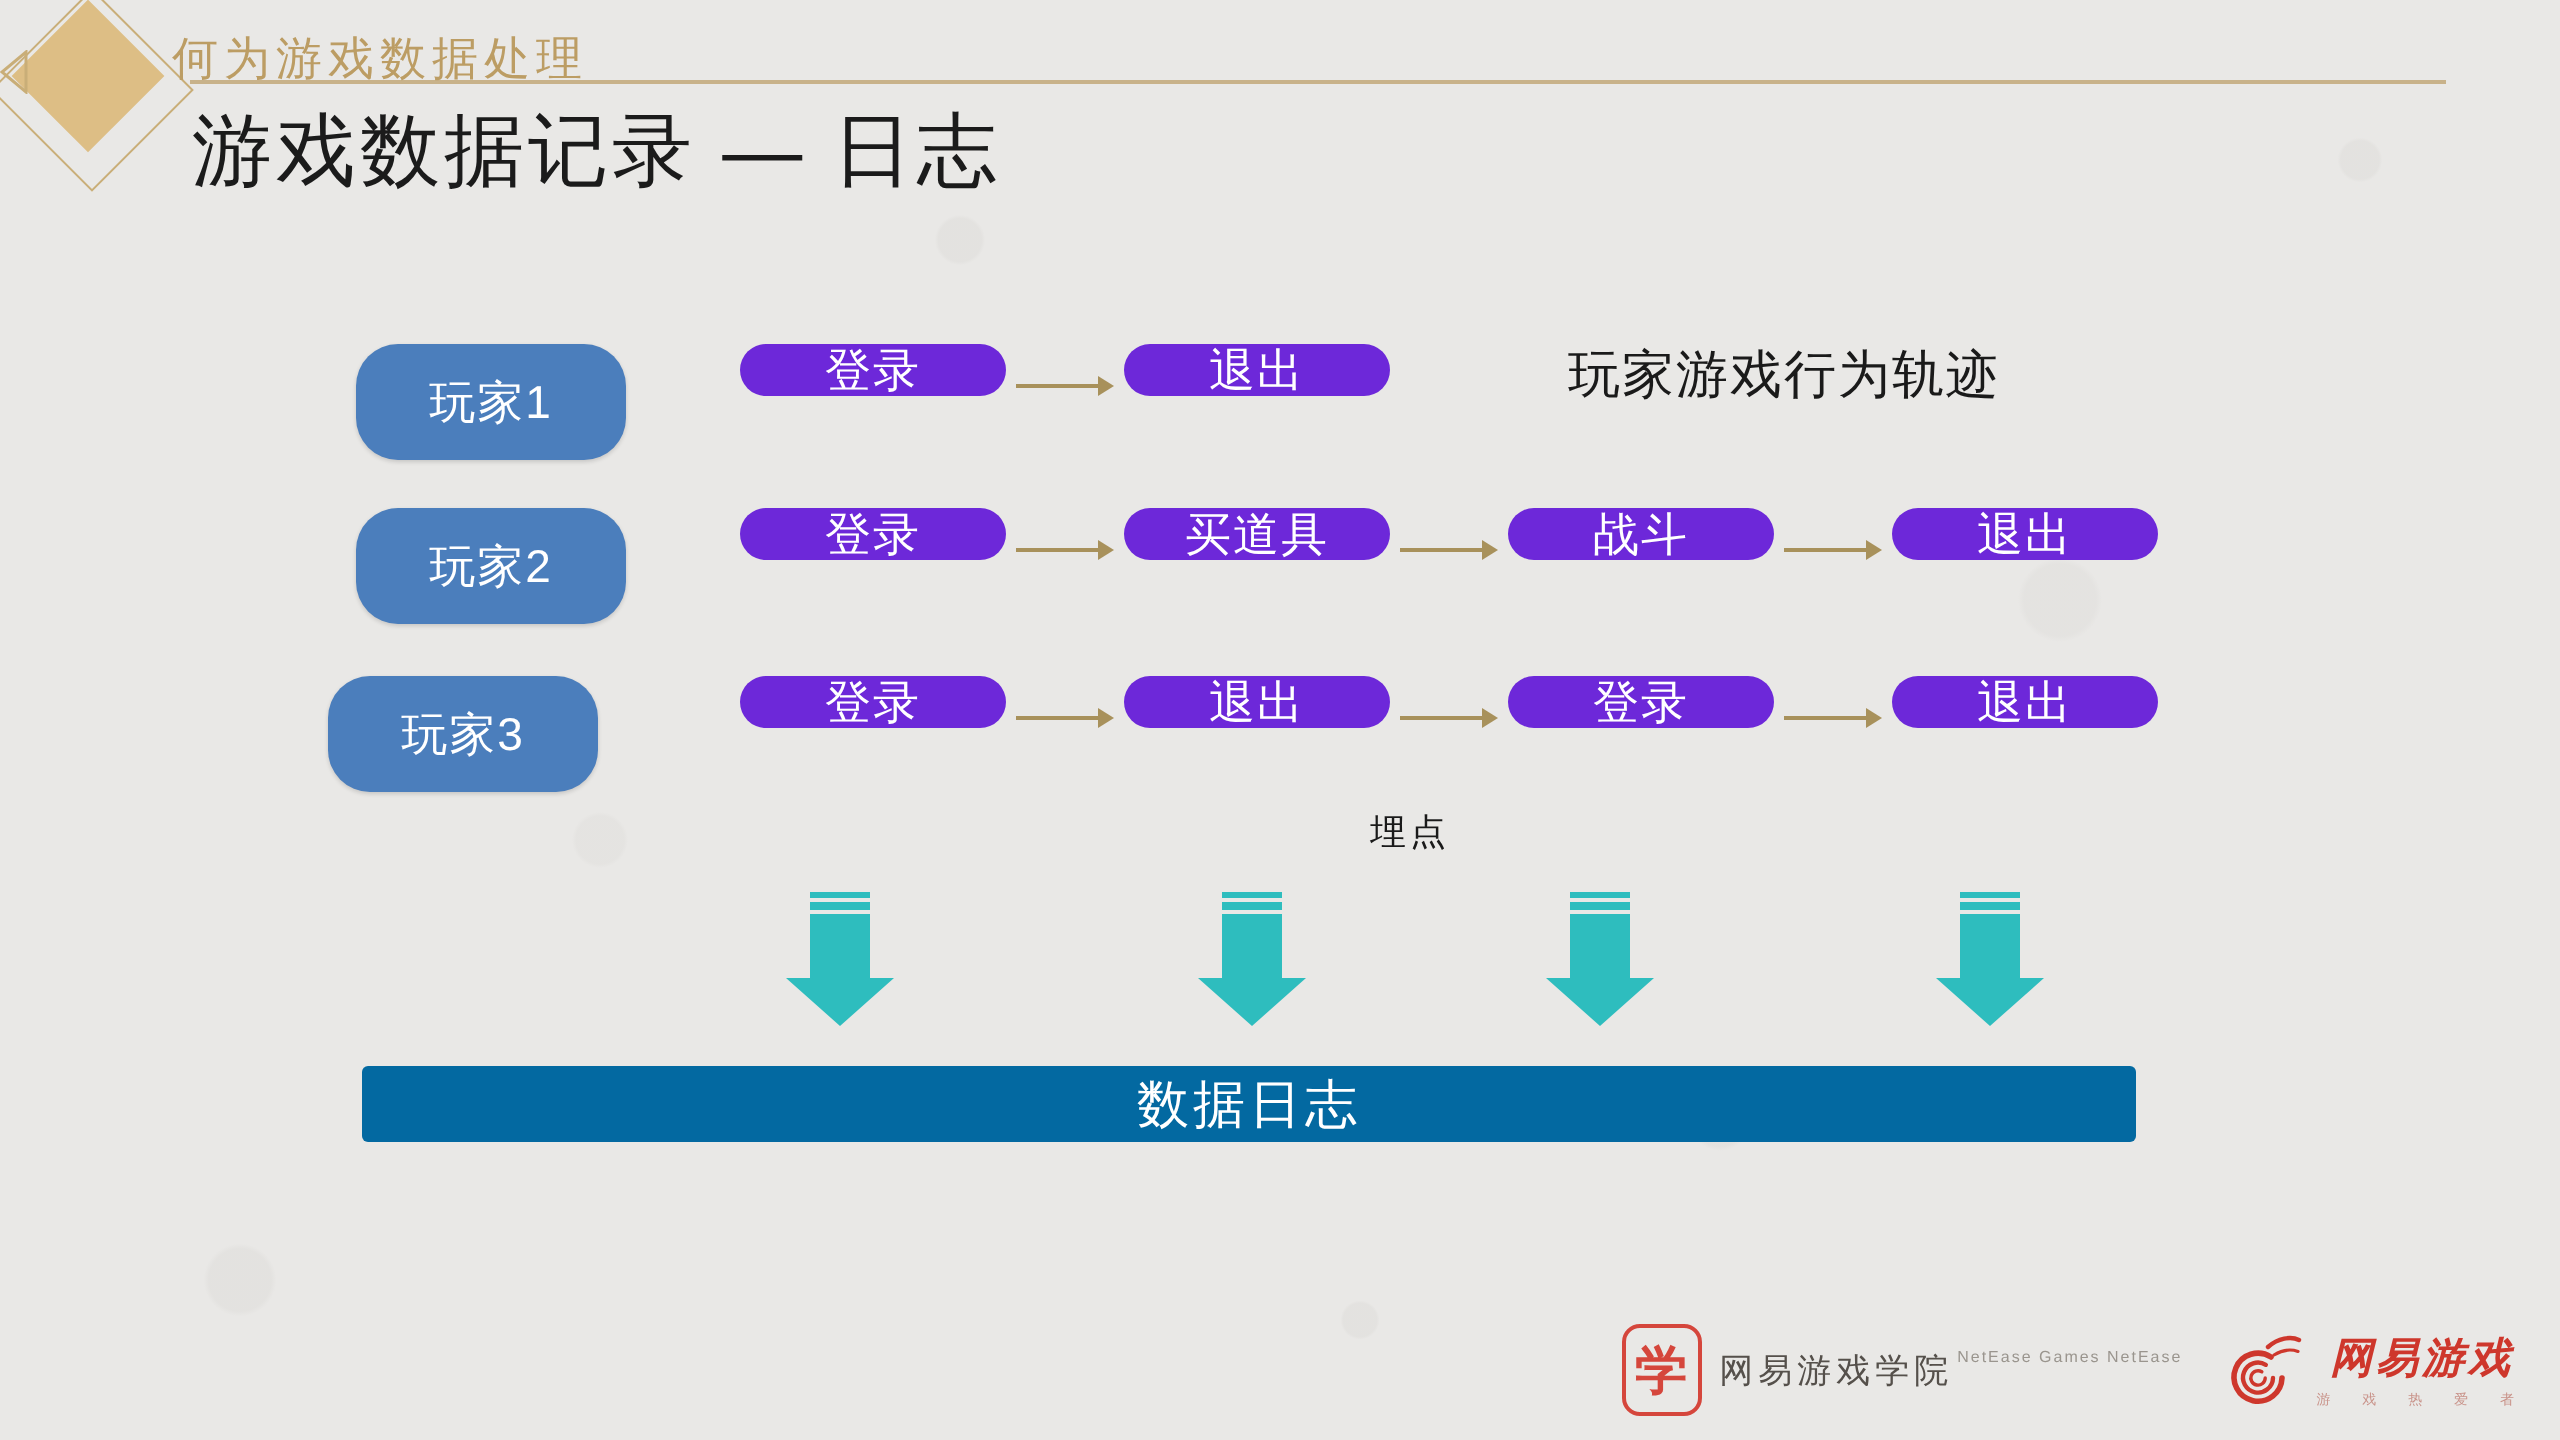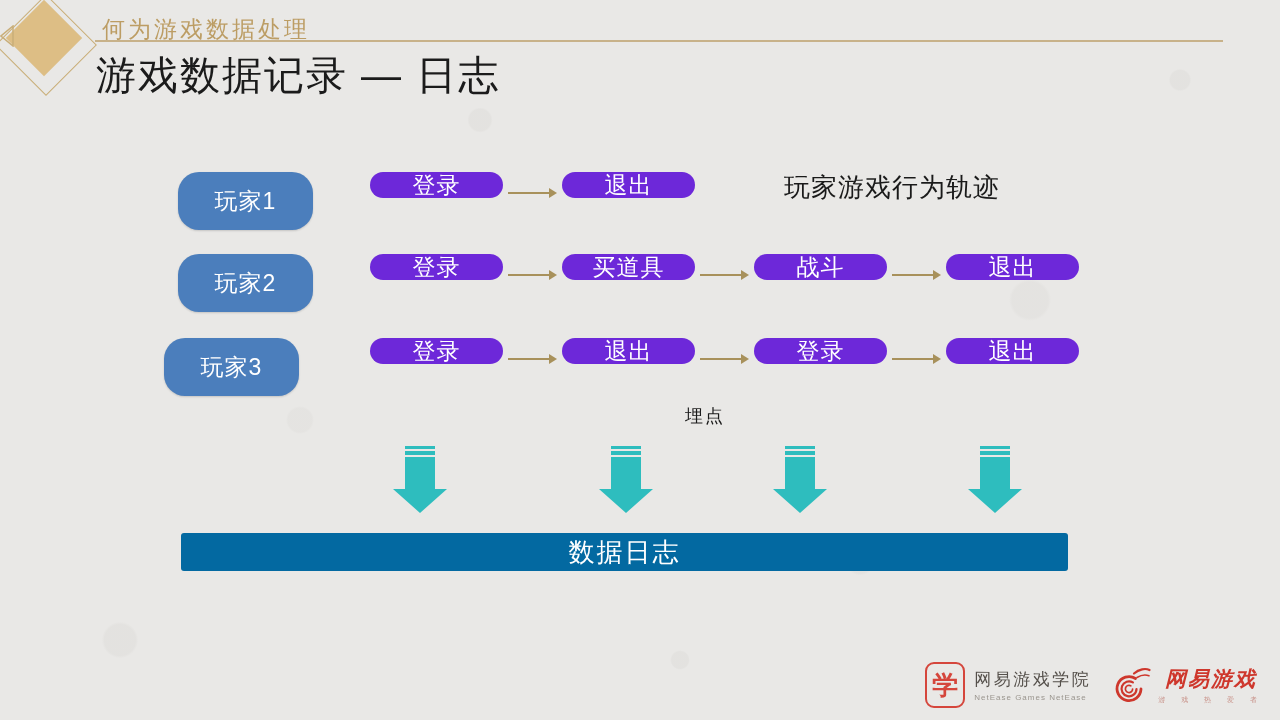--- a/index.html
+++ b/index.html
@@ -36,21 +36,21 @@
   .deco-filled-diamond{
     position:absolute;left:17px;top:11px;width:54px;height:54px;
     background:#ddbe85;transform:rotate(45deg);
   }
   .deco-left-triangle{position:absolute;left:0;top:25px;}
   .header-rule{
     position:absolute;left:95px;top:40px;width:1128px;height:2px;
     background:#c8b28a;
   }
   .breadcrumb{
-    position:absolute;left:102px;top:14px;
+    position:absolute;left:86px;top:14px;
     font-size:23px;letter-spacing:3px;color:#bc9d64;
     white-space:nowrap;
   }
   .page-title{
     position:absolute;left:96px;top:48px;
     font-size:40px;letter-spacing:2px;color:#1b1b1b;
     white-space:nowrap;
   }
 
   
@@ -94,21 +94,21 @@
   .footer{
     position:absolute;right:16px;bottom:12px;
     display:flex;align-items:center;gap:18px;
   }
   .academy{display:flex;align-items:center;gap:9px;}
   .academy-seal{
     width:36px;height:42px;border:2.5px solid #d5463c;border-radius:9px;
     display:flex;align-items:center;justify-content:center;
     color:#d5463c;font-size:26px;font-weight:bold;
   }
-  .academy-text{display:flex;flex-direction:column;gap:2px;}
+  .academy-text{display:flex;flex-direction:row;gap:2px;}
   .academy-cn{font-size:17px;color:#55504b;letter-spacing:2.5px;white-space:nowrap;}
   .academy-en{font-size:8px;color:#9a958e;letter-spacing:1px;white-space:nowrap;}
   .negames{display:flex;align-items:center;gap:7px;}
   .negames-text{display:flex;flex-direction:column;gap:2px;align-items:center;}
   .negames-cn{
     font-size:21px;font-weight:bold;font-style:italic;
     color:#ce372c;letter-spacing:2px;white-space:nowrap;
   }
   .negames-sub{font-size:7px;color:#c9938a;letter-spacing:7px;white-space:nowrap;}
 </style>

